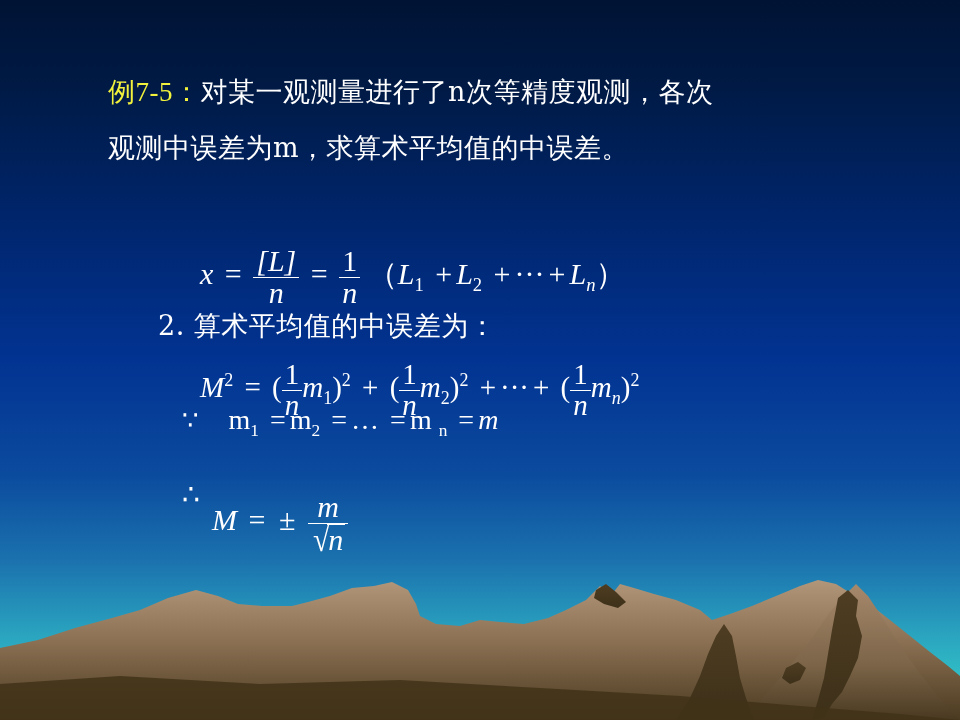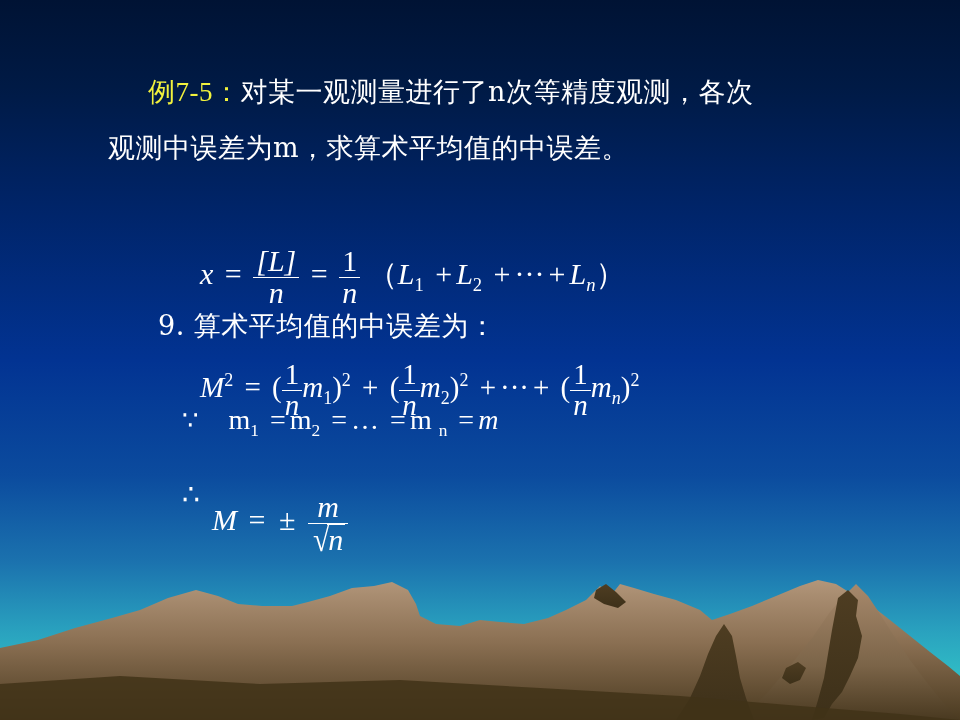--- a/index.html
+++ b/index.html
@@ -43,21 +43,21 @@
     font-family: "Liberation Serif", serif;
   }
   .cjk { font-family: "DejaVu Serif", "Liberation Serif", serif; }
 
   #line-title  { left: 108px; top: 74px;  font-size: 27px; letter-spacing: 0.5px; }
   #line-title2 { left: 108px; top: 130px; font-size: 27px; letter-spacing: 0.5px; }
   #line-sol    { left: 108px; top: 185px; font-size: 27px; letter-spacing: 0.5px; }
   #line-step2  { left: 158px; top: 308px; font-size: 27px; letter-spacing: 0.5px; }
 
   .hl { color: #f2f23d; }
-  .latin { font-family: "Liberation Serif", serif; margin-left: 40px; }
+  .latin { font-family: "Liberation Serif", serif; }
 
   
   .math {
     position: absolute;
     color: #ffffff;
     white-space: nowrap;
     font-family: "Liberation Serif", serif;
     font-style: italic;
   }
   .mi { font-style: italic; }
@@ -182,21 +182,21 @@
       <span class="op">=</span>
       <span class="frac">
         <span class="num mr">1</span>
         <span class="den mi">n</span>
       </span>
       <span class="paren">（</span><span class="mi">L</span><sub class="sb">1</sub>
       <span class="op">+</span><span class="mi">L</span><sub class="sb">2</sub>
       <span class="op">+</span><span class="mr">···</span><span class="op">+</span><span class="mi">L</span><sub class="sbi">n</sub><span class="paren">）</span>
     </div>
 
-    <div class="line cjk" id="line-step2">9. 算术平均值的中误差为：</div>
+    <div class="line cjk" id="line-step2">2. 算术平均值的中误差为：</div>
 
     <div class="math" id="eq2">
       <span class="mi">M</span><sup class="pw">2</sup>
       <span class="op">=</span>
       <span class="mr">(</span><span class="frac"><span class="num mr">1</span><span class="den mi">n</span></span><span class="mi">m</span><sub class="sb">1</sub><span class="mr">)</span><sup class="pw">2</sup>
       <span class="op">+</span>
       <span class="mr">(</span><span class="frac"><span class="num mr">1</span><span class="den mi">n</span></span><span class="mi">m</span><sub class="sb">2</sub><span class="mr">)</span><sup class="pw">2</sup>
       <span class="op">+</span><span class="mr">···</span><span class="op">+</span>
       <span class="mr">(</span><span class="frac"><span class="num mr">1</span><span class="den mi">n</span></span><span class="mi">m</span><sub class="sbi">n</sub><span class="mr">)</span><sup class="pw">2</sup>
     </div>

